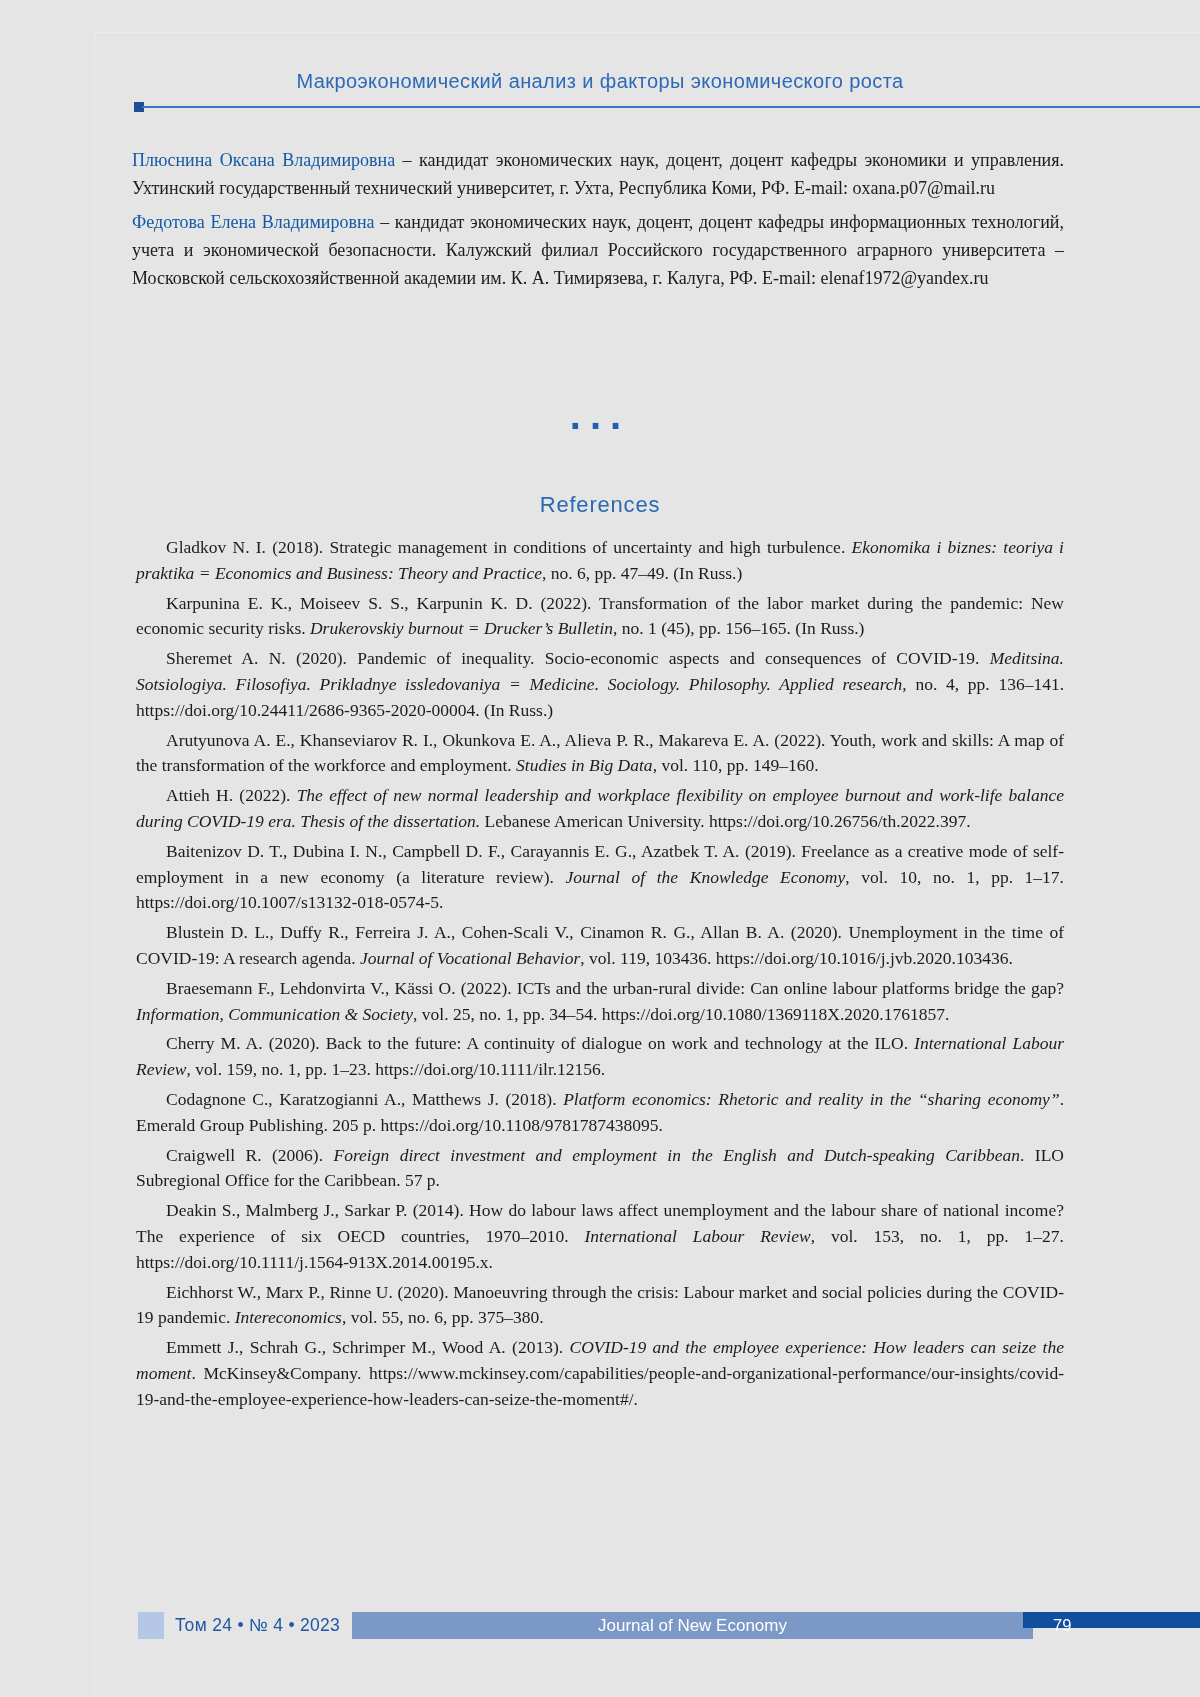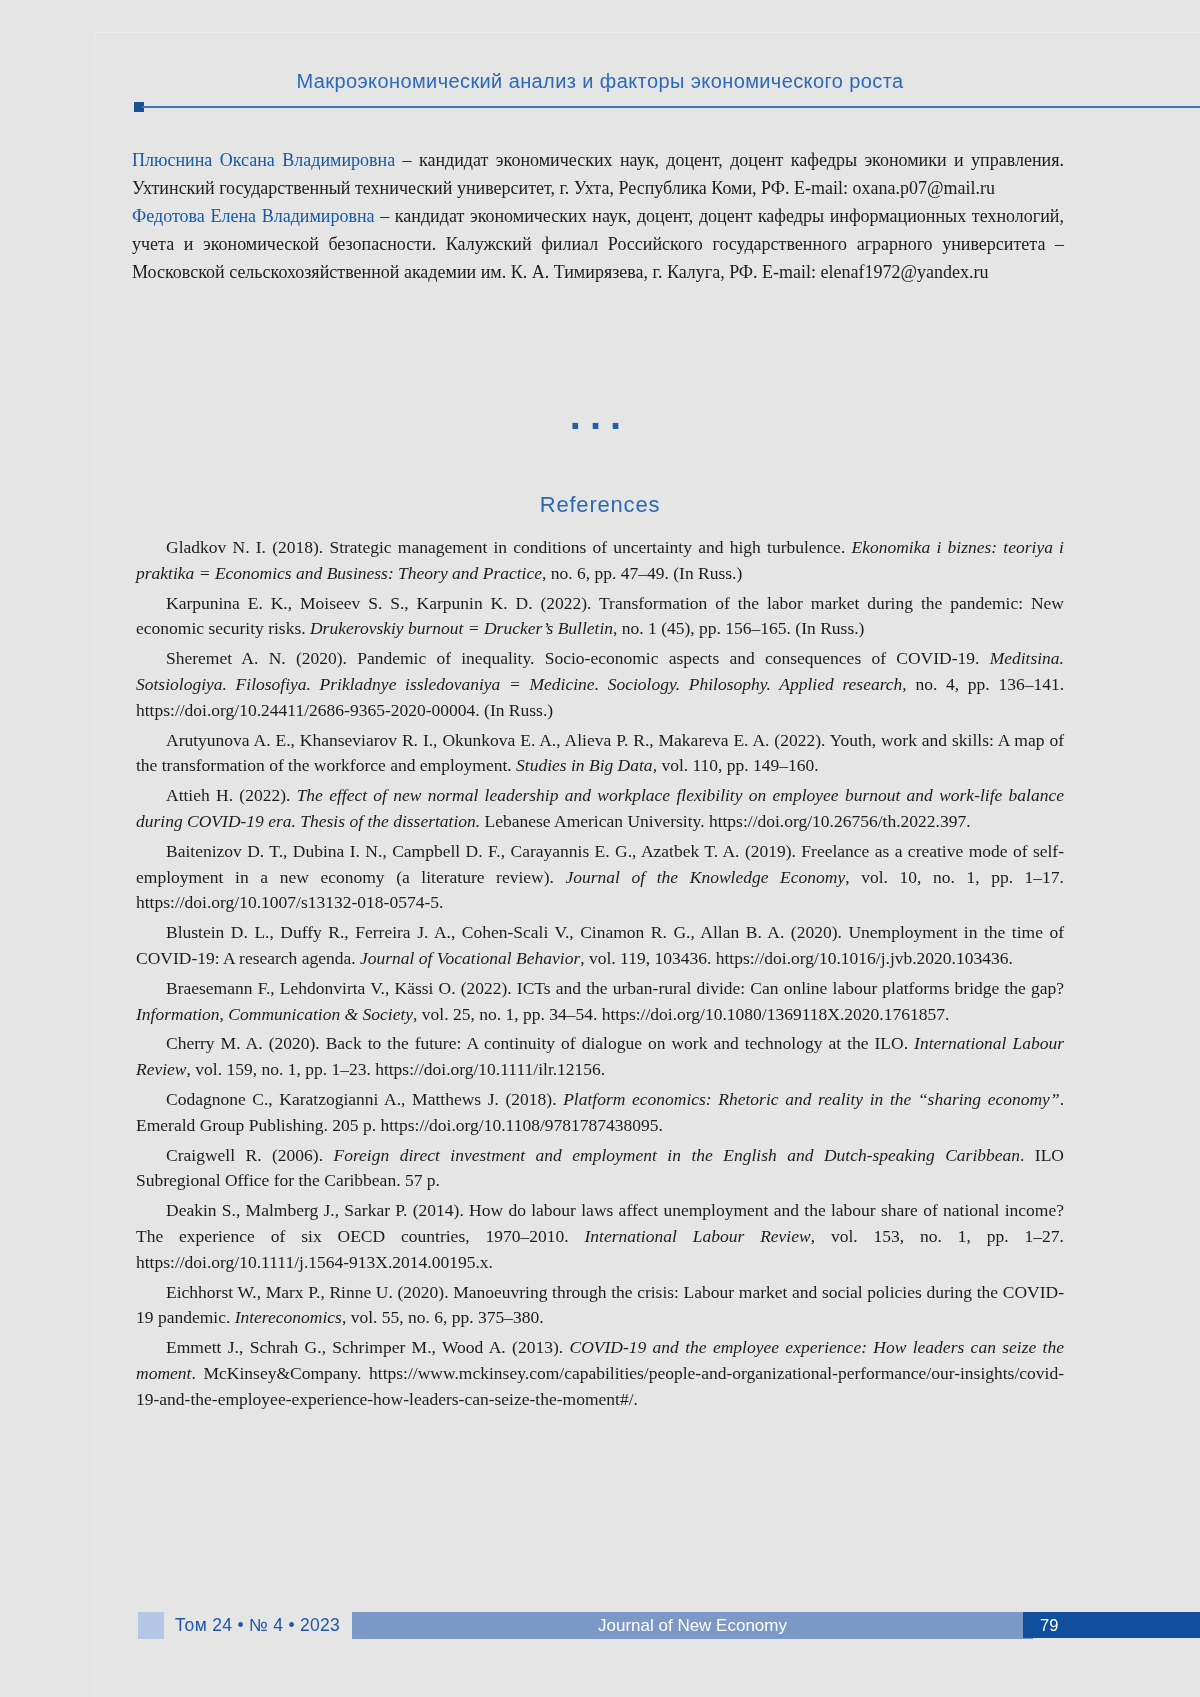--- a/index.html
+++ b/index.html
@@ -26,21 +26,21 @@
   }
   .rule { position: absolute; top: 106px; left: 142px; right: 0; height: 2px; background: #3a74bc; }
   .rule-square { position: absolute; top: 102px; left: 134px; width: 10px; height: 10px; background: #1d4f97; }
 
   
   .authors {
     position: absolute; top: 146px; left: 132px; width: 932px;
     font-size: 18px; line-height: 28px; text-align: justify;
   }
   .bio { margin: 0; }
-  .bio + .bio { }
+  .bio + .bio { margin-top: 6px; }
   .author-name { font-weight: normal; color: #1459a8; }
 
   
   .separator {
     position: absolute; top: 398px; left: 132px; width: 936px;
     text-align: center;
     font-family: "Liberation Sans", sans-serif;
     font-weight: 900; font-size: 40px; line-height: 34px;
     letter-spacing: 9px; color: #2160ad;
   }
@@ -65,22 +65,22 @@
   .f-square { position: absolute; left: 138px; top: 0; width: 26px; height: 27px; background: #b4c8e6; }
   .f-volume {
     position: absolute; left: 175px; top: 0; height: 27px; line-height: 27px;
     color: #1f57a5; font-size: 17.5px; font-weight: 400; letter-spacing: 0.3px; white-space: nowrap;
   }
   .f-bar {
     position: absolute; left: 352px; width: 681px; top: 0; height: 27px;
     background: #7b98c6; color: #ffffff; text-align: center; line-height: 27px; font-size: 17px;
   }
   .f-page {
-    position: absolute; left: 1023px; right: 0; top: 0; height: 26px; box-sizing: border-box;
-    background: #0f4f9e; color: #ffffff; line-height: 27px; font-size: 16.5px; padding-left: 17px;
+    position: absolute; left: 1023px; right: 0; top: 0; height: 16px; box-sizing: border-box;
+    background: #0f4f9e; color: #ffffff; line-height: 27px; font-size: 16.5px; padding-left: 30px;
   }
 </style>
 </head>
 <body>
 
 <div class="page">
   <div class="edge-top"></div>
   <div class="edge-left"></div>
 
   <div class="running-title">Макроэкономический анализ и факторы экономического роста</div>

